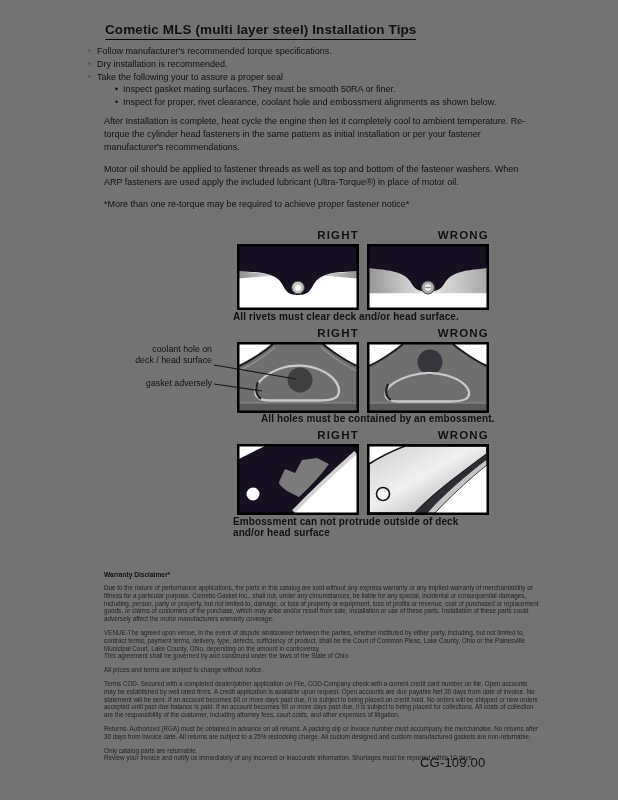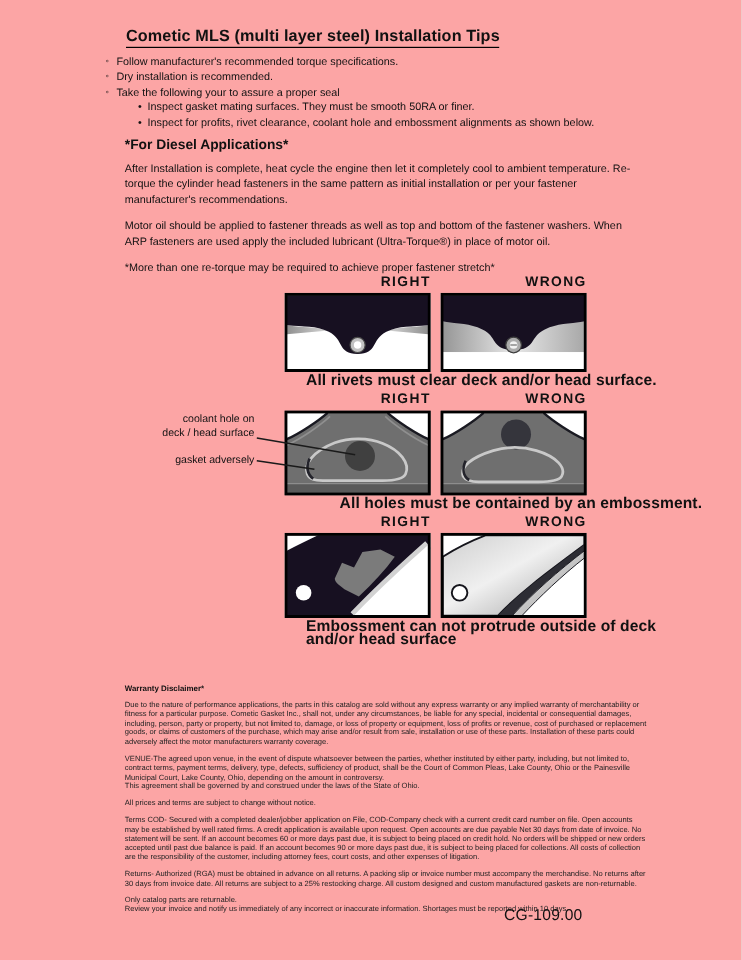--- a/index.html
+++ b/index.html
@@ -1,17 +1,17 @@
 <!DOCTYPE html>
 <html><head>
 <meta charset="utf-8">
 <style>
   html,body{margin:0;padding:0;background:#e8e8e8;}
   .doc{
-    position:relative;width:618px;height:800px;background:#fca5a5;
+    position:relative;width:618px;height:800px;background:#737373;
     font-family:"Liberation Sans", sans-serif;color:#111;overflow:hidden;
     margin:0 auto;
   }
   
   .title{
     position:absolute;left:105px;top:22px;
     font-size:13.5px;font-weight:bold;letter-spacing:.1px;
     border-bottom:1.8px solid #000;padding-bottom:2px;white-space:nowrap;
   }
   .bullets{position:absolute;left:88px;top:45px;width:440px;font-size:9px;line-height:12.8px;}
@@ -24,21 +24,21 @@
   .diesel h2{font-size:11.5px;font-weight:bold;margin:0 0 7px 0;}
   .diesel p{font-size:9px;line-height:13px;margin:0 0 9px 0;}
   
   .dg-label{
     position:absolute;width:122px;text-align:right;
     font-size:11.5px;font-weight:bold;letter-spacing:1.2px;
   }
   .dg-box{position:absolute;width:122px;}
   .dg-box svg{display:block;}
   .dg-caption{
-    position:absolute;left:255px;font-size:13px;font-weight:bold;
+    position:absolute;left:233px;font-size:10px;font-weight:bold;
     line-height:11px;white-space:pre-line;letter-spacing:.1px;
   }
   .ann{
     position:absolute;font-size:8.8px;line-height:11px;text-align:right;
     white-space:pre-line;
   }
   .ptr-overlay{position:absolute;left:200px;top:340px;pointer-events:none;}
   
   .legal{position:absolute;left:104px;top:571px;width:436px;}
   .legal h3{font-size:6.6px;font-weight:bold;margin:0 0 6px 0;}
@@ -65,29 +65,28 @@
     <div class="bullet-row">
       <span class="mk">◦</span>
       <span>Take the following your to assure a proper seal</span>
     </div>
     <div class="bullet-row sub">
       <span class="mk">•</span>
       <span>Inspect gasket mating surfaces.  They must be smooth 50RA or finer.</span>
     </div>
     <div class="bullet-row sub">
       <span class="mk">•</span>
-      <span>Inspect for profits, rivet clearance, coolant hole and embossment alignments as shown below.</span>
+      <span>Inspect for proper, rivet clearance, coolant hole and embossment alignments as shown below.</span>
     </div>
   </div>
 
   <div class="diesel">
-    <h2>*For Diesel Applications*</h2>
     <p>After Installation is complete, heat cycle the engine then let it completely cool to ambient temperature. Re-torque the cylinder head fasteners in the same pattern as initial installation or per your fastener manufacturer's recommendations.</p>
     <p>Motor oil should be applied to fastener threads as well as top and bottom of the fastener washers. When ARP fasteners are used apply the included lubricant (Ultra-Torque®) in place of motor oil.</p>
-    <p>*More than one re-torque may be required to achieve proper fastener stretch*</p>
+    <p>*More than one re-torque may be required to achieve proper fastener notice*</p>
   </div>
 
   <div class="dg-label" style="left:237px;top:229px;">RIGHT</div>
   <div class="dg-label" style="left:367px;top:229px;">WRONG</div>
 
   <div class="dg-box" style="left:237px;top:244px;">
     <svg width="122" height="66" viewBox="0 0 122 66">
       <defs>
         <linearGradient id="g1a" x1="0" y1="0" x2="1" y2="0">
           <stop offset="0" stop-color="#8f8f8f"></stop>

